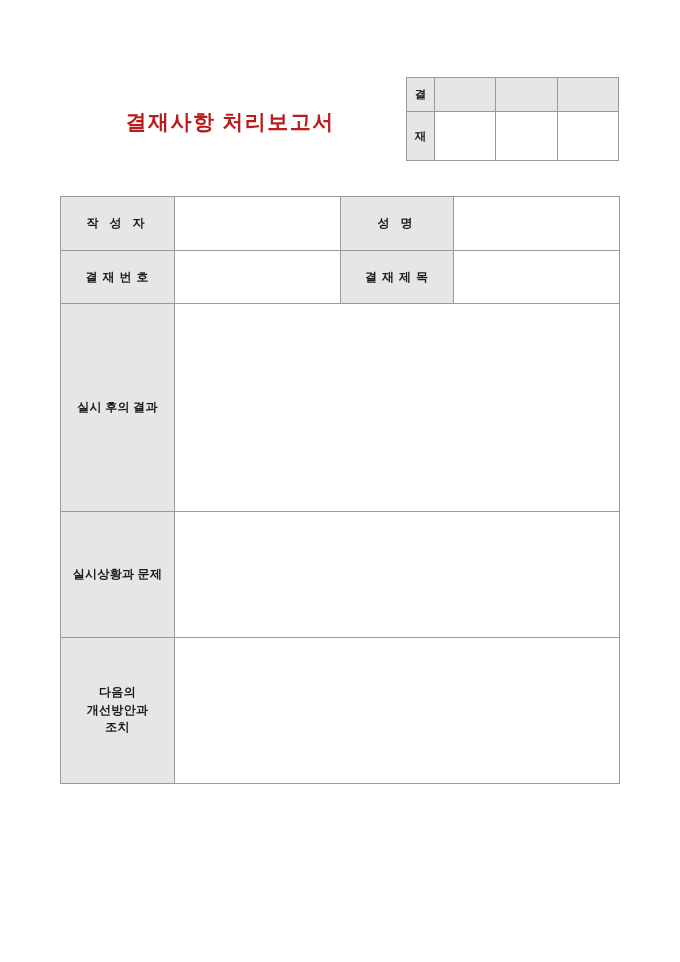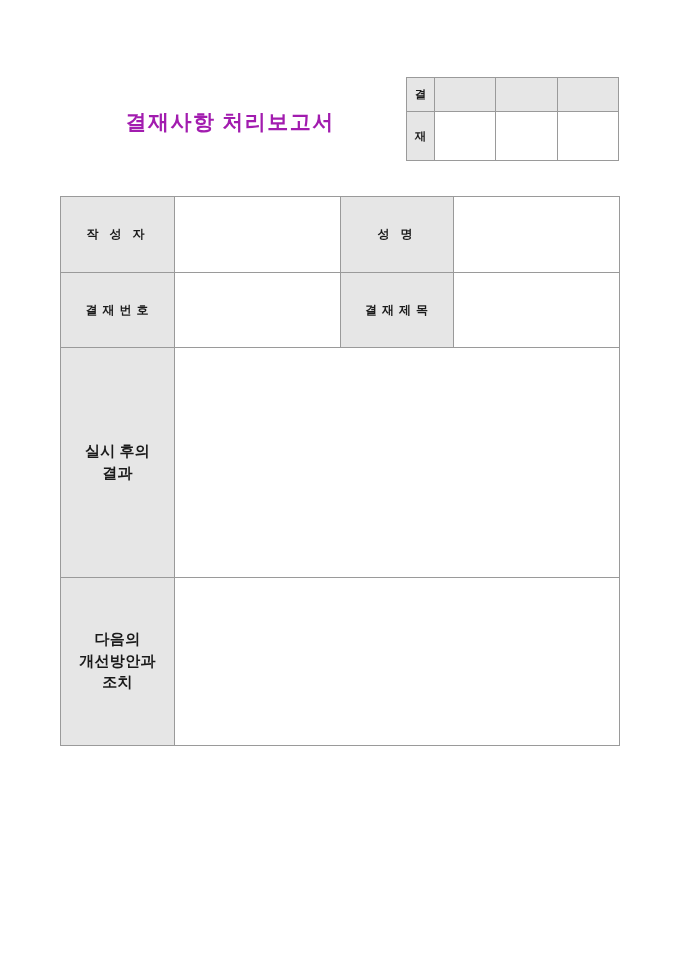--- a/index.html
+++ b/index.html
@@ -61,49 +61,49 @@
   .doc-title {
     position: absolute;
     left: 60px;
     top: 108px;
     width: 340px;
     text-align: center;
     font-size: 21px;
     font-weight: bold;
     letter-spacing: 1.5px;
     font-family: "Liberation Serif", "DejaVu Serif", serif;
-    color: #a21caf;
+    color: #b91c1c;
   }
 
   
   .form-table {
     position: absolute;
     left: 60px;
     top: 196px;
     width: 559px;
     border-collapse: collapse;
     table-layout: fixed;
   }
   .form-table td {
     border: 1px solid #9a9a9a;
-    padding: 15px;
+    padding: 4px;
     vertical-align: middle;
   }
   .hdr {
     background: #e6e6e6;
     text-align: center;
     font-size: 12px;
     font-weight: bold;
     color: #1a1a1a;
     letter-spacing: 2px;
   }
   .hdr-block {
     background: #e6e6e6;
     text-align: center;
-    font-size: 15px;
+    font-size: 12px;
     font-weight: bold;
     color: #1a1a1a;
     line-height: 1.45;
     letter-spacing: 0.3px;
   }
   .val {
     background: #ffffff;
   }
   .val-input {
     width: 100%;
@@ -177,20 +177,26 @@
       </td>
     </tr>
 
     <tr>
       <td class="hdr-block" style="height:197px">실시 후의 결과</td>
       <td class="val" colspan="3">
         <textarea class="val-input" style="height: 195px;"></textarea>
       </td>
     </tr>
 
+    <tr>
+      <td class="hdr-block" style="height:115px">실시상황과 문제</td>
+      <td class="val" colspan="3">
+        <textarea class="val-input" style="height: 113px;"></textarea>
+      </td>
+    </tr>
 
 
     <tr>
       <td class="hdr-block" style="height:135px; white-space: pre-line; margin-top: 27px;">다음의
 개선방안과
 조치</td>
       <td class="val" colspan="3">
         <textarea class="val-input" style="height: 133px;"></textarea>
       </td>
     </tr>

